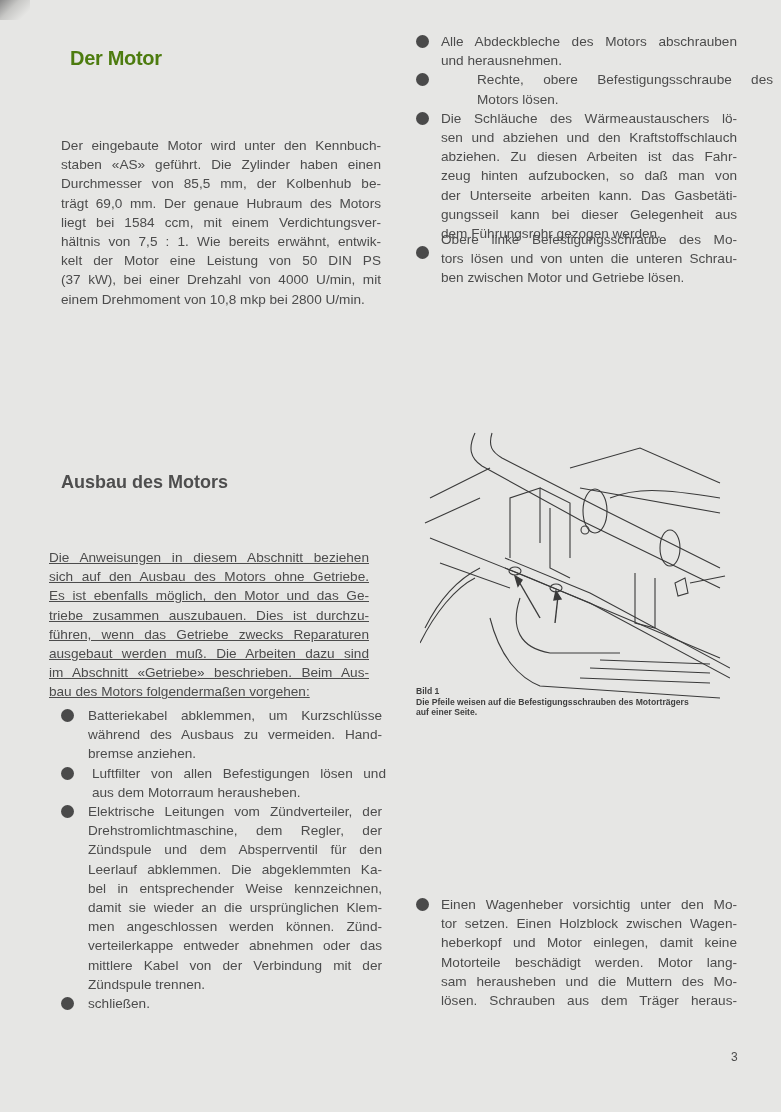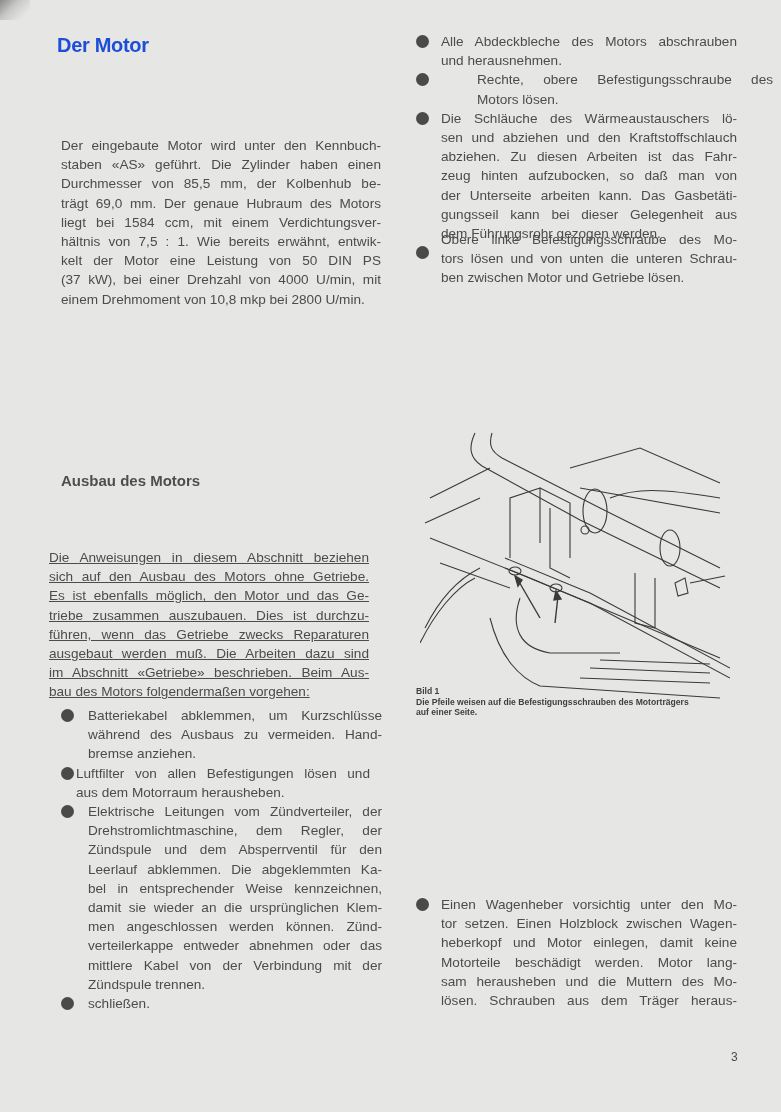--- a/index.html
+++ b/index.html
@@ -4,22 +4,22 @@
 <style>
   html, body { margin:0; padding:0; }
   body {
     width:781px; height:1112px; position:relative; overflow:hidden;
     background:#e6e6e4;
     font-family:"Liberation Sans", sans-serif;
     color:#4a4a4a;
   }
   .corner { position:absolute; left:0; top:0; width:30px; height:20px;
     background:linear-gradient(135deg,#8a8a8a 0%, #c8c8c6 40%, rgba(230,230,228,0) 80%); }
-  h1 { position:absolute; left:57px; top:34px; margin:0; font-size:20px; font-weight:bold; color:#1d4ed8; letter-spacing:-0.3px; }
-  h2 { position:absolute; left:61px; top:472px; margin:0; font-size:15px; font-weight:bold; color:#4e4e4e; }
+  h1 { position:absolute; left:57px; top:34px; margin:13px; font-size:20px; font-weight:bold; color:#4d7c0f; letter-spacing:-0.3px; }
+  h2 { position:absolute; left:61px; top:472px; margin:0; font-size:18px; font-weight:bold; color:#4e4e4e; }
   .para { position:absolute; font-size:13.6px; line-height:19.2px; text-align:justify; color:#4c4c4c; }
   .para .ln { display:block; text-align:justify; text-align-last:justify; white-space:nowrap; height:19.2px; }
   .para .ln.last { text-align-last:left; }
   .bullet { position:absolute; width:13px; height:13px; border-radius:50%; background:#4a4a4a; }
   .caption { position:absolute; left:416px; top:686px; font-size:8.6px; font-weight:bold; line-height:10.5px; color:#3f3f3f; }
   .pagenum { position:absolute; left:731px; top:1050px; font-size:12px; color:#4c4c4c; }
   .figure { position:absolute; left:420px; top:428px; width:310px; height:272px; }
 </style>
 </head>
 <body>
@@ -54,21 +54,21 @@
   </div>
 
 <div id="leftlist">
     <div class="bullet" style="left: 61px; top: 709px;"></div>
     <div class="para" style="left: 88px; top: 706px; width: 294px;">
       <span class="ln">Batteriekabel abklemmen, um Kurzschlüsse</span>
       <span class="ln">während des Ausbaus zu vermeiden. Hand-</span>
       <span class="ln last">bremse anziehen.</span>
     </div>
     <div class="bullet" style="left: 61px; top: 766.6px;"></div>
-    <div class="para" style="left: 76px; top: 763.6px; width: 294px;">
+    <div class="para" style="left: 92px; top: 763.6px; width: 294px;">
       <span class="ln">Luftfilter von allen Befestigungen lösen und</span>
       <span class="ln last">aus dem Motorraum herausheben.</span>
     </div>
     <div class="bullet" style="left: 61px; top: 805px;"></div>
     <div class="para" style="left: 88px; top: 802px; width: 294px;">
       <span class="ln">Elektrische Leitungen vom Zündverteiler, der</span>
       <span class="ln">Drehstromlichtmaschine, dem Regler, der</span>
       <span class="ln">Zündspule und dem Absperrventil für den</span>
       <span class="ln">Leerlauf abklemmen. Die abgeklemmten Ka-</span>
       <span class="ln">bel in entsprechender Weise kennzeichnen,</span>

